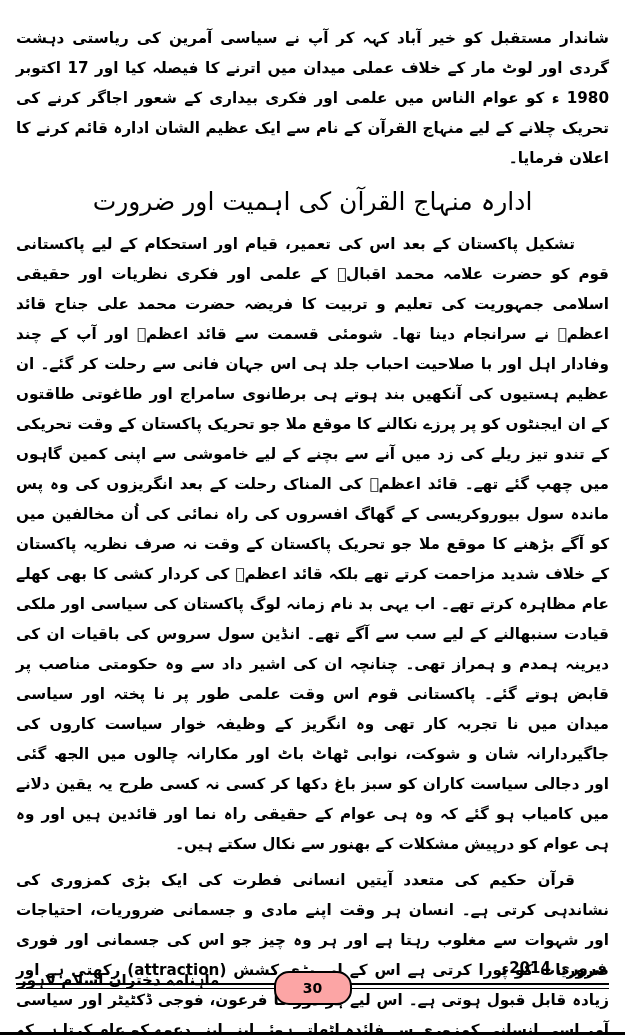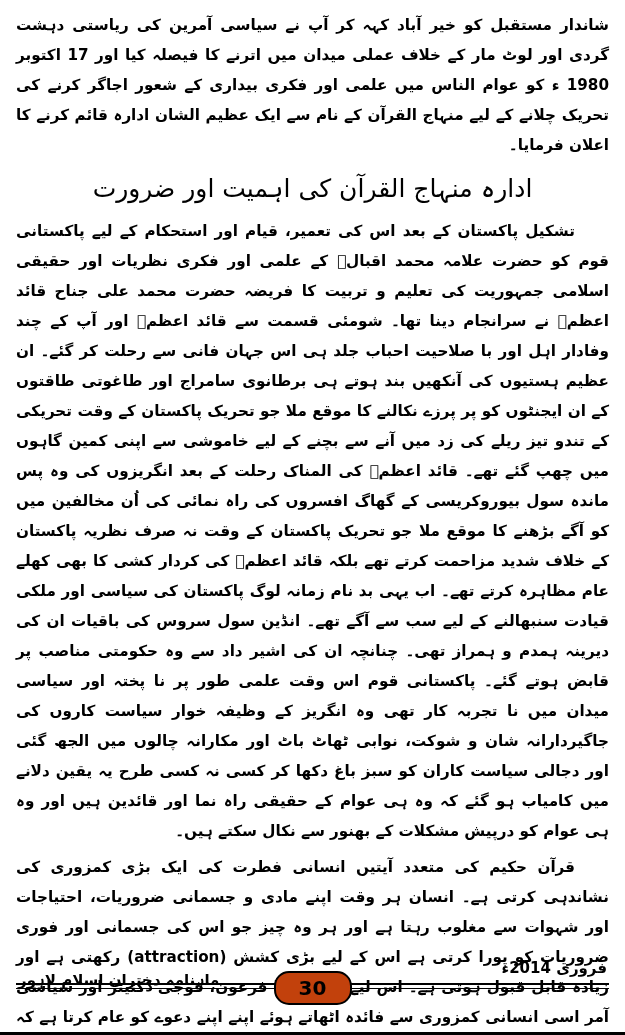--- a/index.html
+++ b/index.html
@@ -25,21 +25,21 @@
     unicode-bidi: embed;
   }
   .body-par {
     font-size: 15.2px;
     line-height: 30px;
     margin: 0 0 2px 0;
     font-weight: 600;
     letter-spacing: 0;
   }
   .body-par.first {
-    margin-top: 0;
+    margin-top: 13px;
   }
   .heading {
     font-size: 25px;
     font-weight: 400;
     line-height: 46px;
     margin: 6px 0 4px 0;
     text-align: center;
     direction: rtl;
   }
   .par-indent {
@@ -74,25 +74,25 @@
   }
   .page-num-box {
     position: absolute;
     left: 50%;
     transform: translateX(-50%);
     top: 12px;
     width: 74px;
     height: 30px;
     border: 2px solid #000;
     border-radius: 15px;
-    background: #c2410c;
+    background: #fca5a5;
     display: flex;
     align-items: center;
     justify-content: center;
-    font-size: 20px;
+    font-size: 14px;
     font-weight: 700;
     font-family: "DejaVu Sans", sans-serif;
   }
   .footer-left {
     position: absolute;
     left: 18px;
     top: 12px;
     font-size: 15px;
     font-weight: 700;
     direction: rtl;

